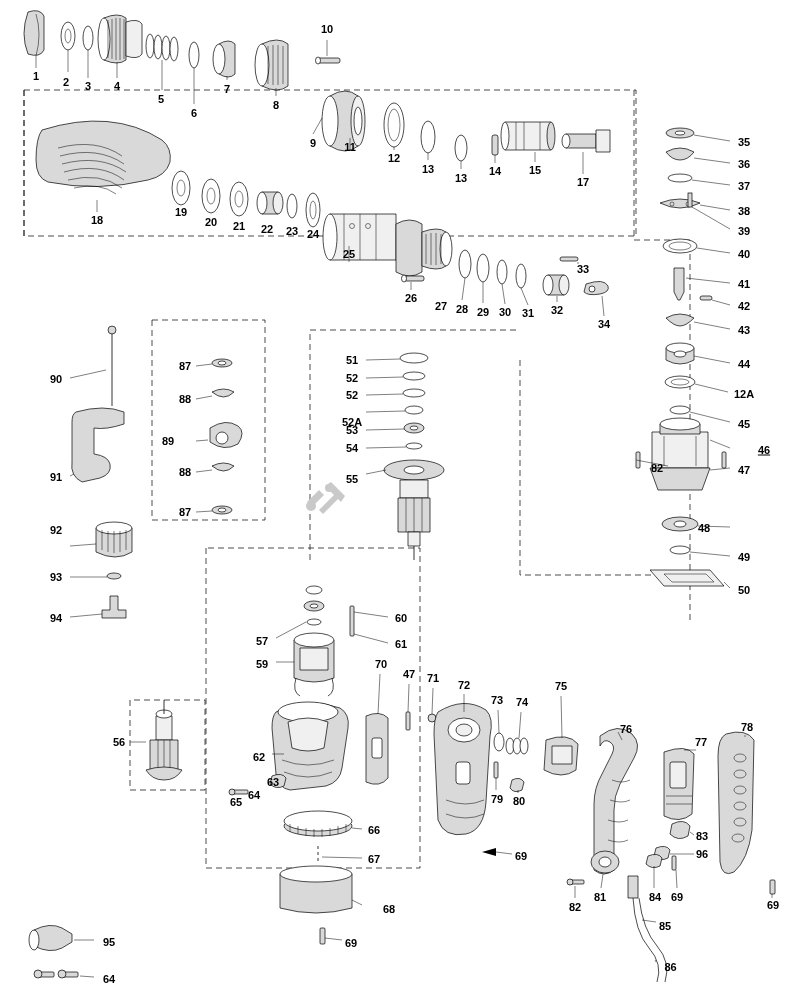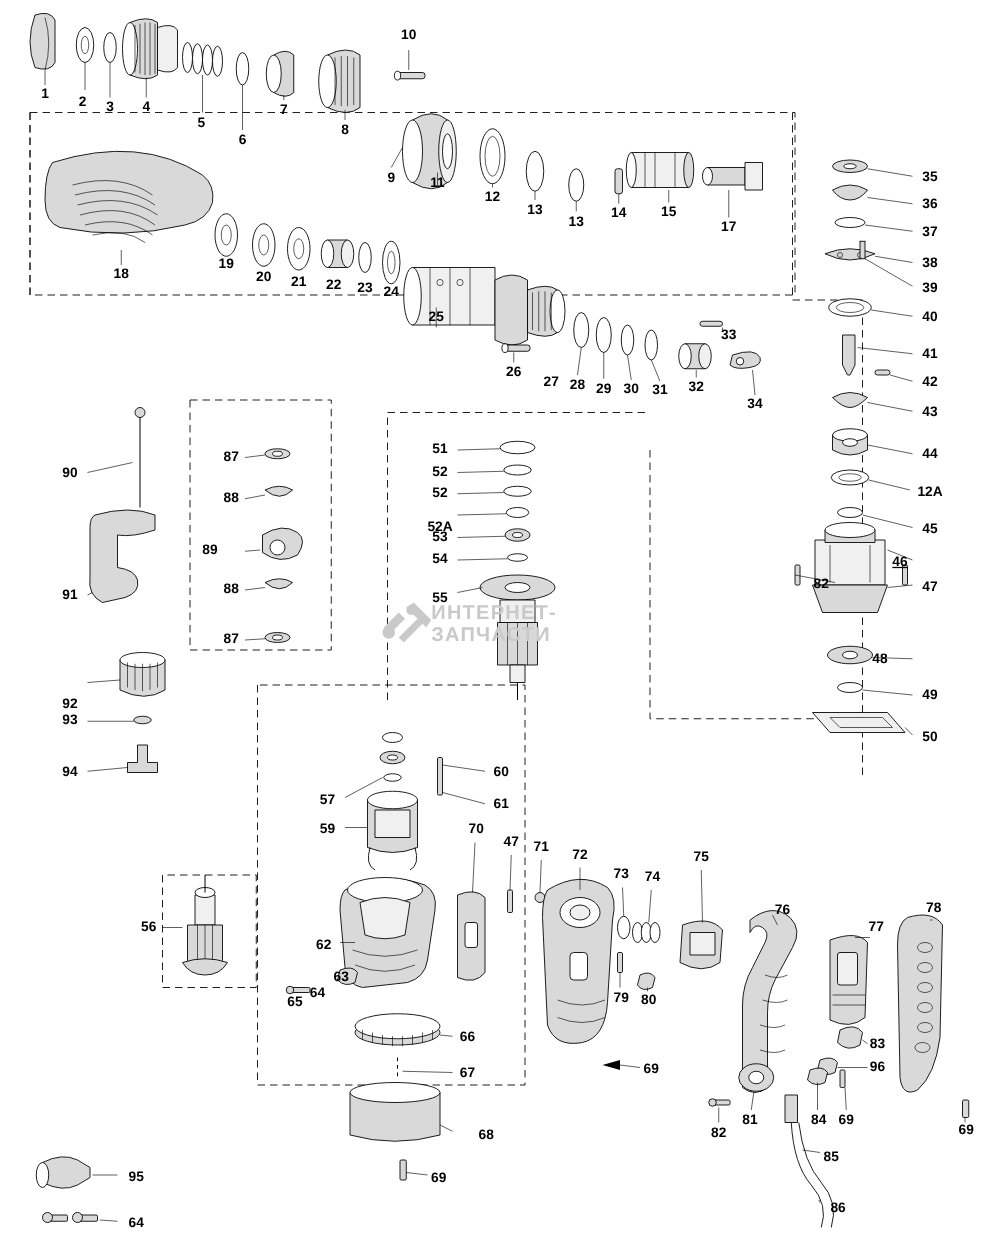--- a/index.html
+++ b/index.html
@@ -547,24 +547,20 @@
 
   <svg class="wm-icon" viewBox="0 0 44 34">
     <g fill="#c9c9c9">
       <path d="M2,22 l12,-12 l5,5 l-12,12 z"></path>
       <circle cx="6" cy="26" r="5"></circle>
       <path d="M20,6 l6,-4 l14,14 l-4,6 z"></path>
       <circle cx="24" cy="8" r="4"></circle>
       <path d="M14,30 l18,-18 l4,4 l-18,18 z"></path>
     </g>
   </svg>
-  <div class="wm">
-    <div>ИНТЕРНЕТ-</div>
-    <div>ЗАПЧАСТИ</div>
-  </div>
 
   <div id="callouts">
       <div class="callout" style="left: 36px; top: 76px;">1</div>
       <div class="callout" style="left: 66px; top: 82px;">2</div>
       <div class="callout" style="left: 88px; top: 86px;">3</div>
       <div class="callout" style="left: 117px; top: 86px;">4</div>
       <div class="callout" style="left: 161px; top: 99px;">5</div>
       <div class="callout" style="left: 194px; top: 113px;">6</div>
       <div class="callout" style="left: 227px; top: 89px;">7</div>
       <div class="callout" style="left: 276px; top: 105px;">8</div>
@@ -599,41 +595,41 @@
       <div class="callout" style="left: 744px; top: 186px;">37</div>
       <div class="callout" style="left: 744px; top: 211px;">38</div>
       <div class="callout" style="left: 744px; top: 231px;">39</div>
       <div class="callout" style="left: 744px; top: 254px;">40</div>
       <div class="callout" style="left: 744px; top: 284px;">41</div>
       <div class="callout" style="left: 744px; top: 306px;">42</div>
       <div class="callout" style="left: 744px; top: 330px;">43</div>
       <div class="callout" style="left: 744px; top: 364px;">44</div>
       <div class="callout" style="left: 744px; top: 394px;">12A</div>
       <div class="callout" style="left: 744px; top: 424px;">45</div>
-      <div class="callout" style="left: 720px; top: 450px; text-decoration: underline;">46</div>
+      <div class="callout" style="left: 764px; top: 450px; text-decoration: underline;">46</div>
       <div class="callout" style="left: 744px; top: 470px;">47</div>
       <div class="callout" style="left: 704px; top: 528px;">48</div>
       <div class="callout" style="left: 744px; top: 557px;">49</div>
       <div class="callout" style="left: 744px; top: 590px;">50</div>
       <div class="callout" style="left: 657px; top: 468px;">82</div>
       <div class="callout" style="left: 352px; top: 360px;">51</div>
       <div class="callout" style="left: 352px; top: 378px;">52</div>
       <div class="callout" style="left: 352px; top: 395px;">52</div>
       <div class="callout" style="left: 352px; top: 412px; margin-top: 10px;">52A</div>
       <div class="callout" style="left: 352px; top: 430px;">53</div>
       <div class="callout" style="left: 352px; top: 448px;">54</div>
       <div class="callout" style="left: 352px; top: 479px;">55</div>
       <div class="callout" style="left: 185px; top: 366px;">87</div>
       <div class="callout" style="left: 185px; top: 399px;">88</div>
       <div class="callout" style="left: 168px; top: 441px;">89</div>
       <div class="callout" style="left: 185px; top: 472px;">88</div>
       <div class="callout" style="left: 185px; top: 512px;">87</div>
       <div class="callout" style="left: 56px; top: 379px;">90</div>
       <div class="callout" style="left: 56px; top: 477px;">91</div>
-      <div class="callout" style="left: 56px; top: 564px;">92</div>
+      <div class="callout" style="left: 56px; top: 530px;">92</div>
       <div class="callout" style="left: 56px; top: 577px;">93</div>
       <div class="callout" style="left: 56px; top: 618px;">94</div>
       <div class="callout" style="left: 119px; top: 742px;">56</div>
       <div class="callout" style="left: 262px; top: 641px;">57</div>
       <div class="callout" style="left: 262px; top: 664px;">59</div>
       <div class="callout" style="left: 401px; top: 618px;">60</div>
       <div class="callout" style="left: 401px; top: 644px;">61</div>
       <div class="callout" style="left: 259px; top: 757px;">62</div>
       <div class="callout" style="left: 273px; top: 782px;">63</div>
       <div class="callout" style="left: 254px; top: 795px;">64</div>

